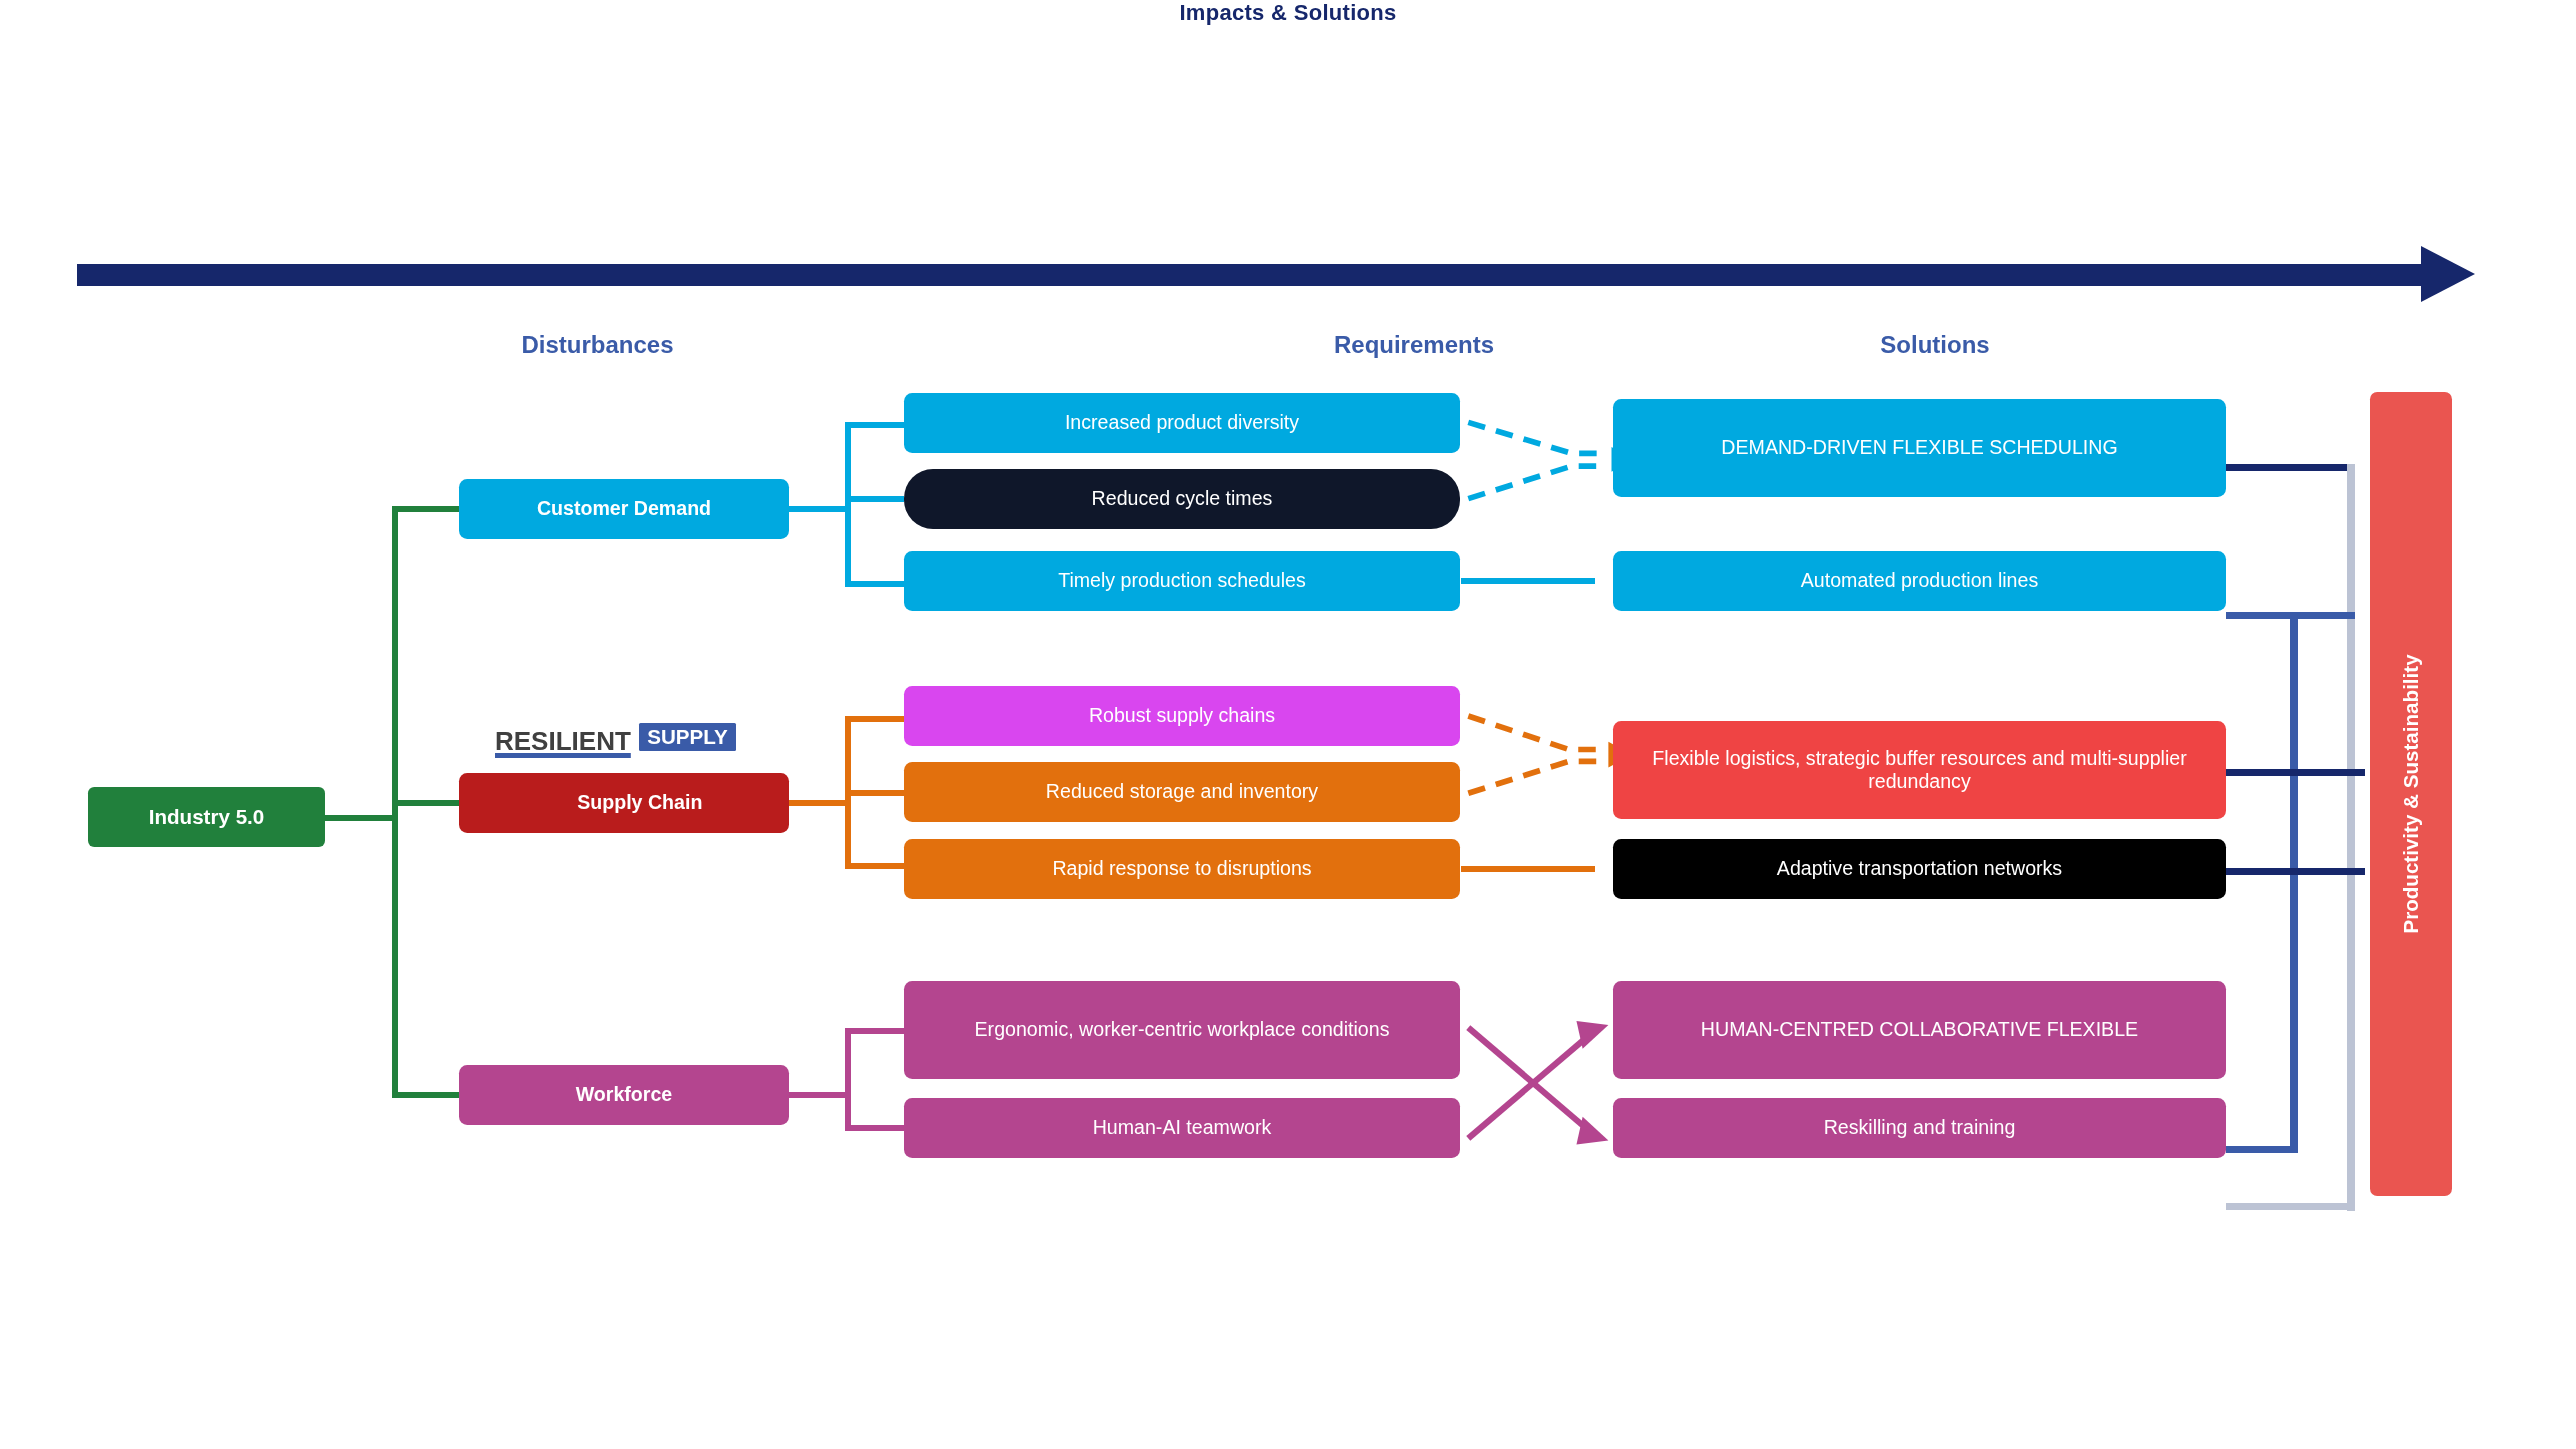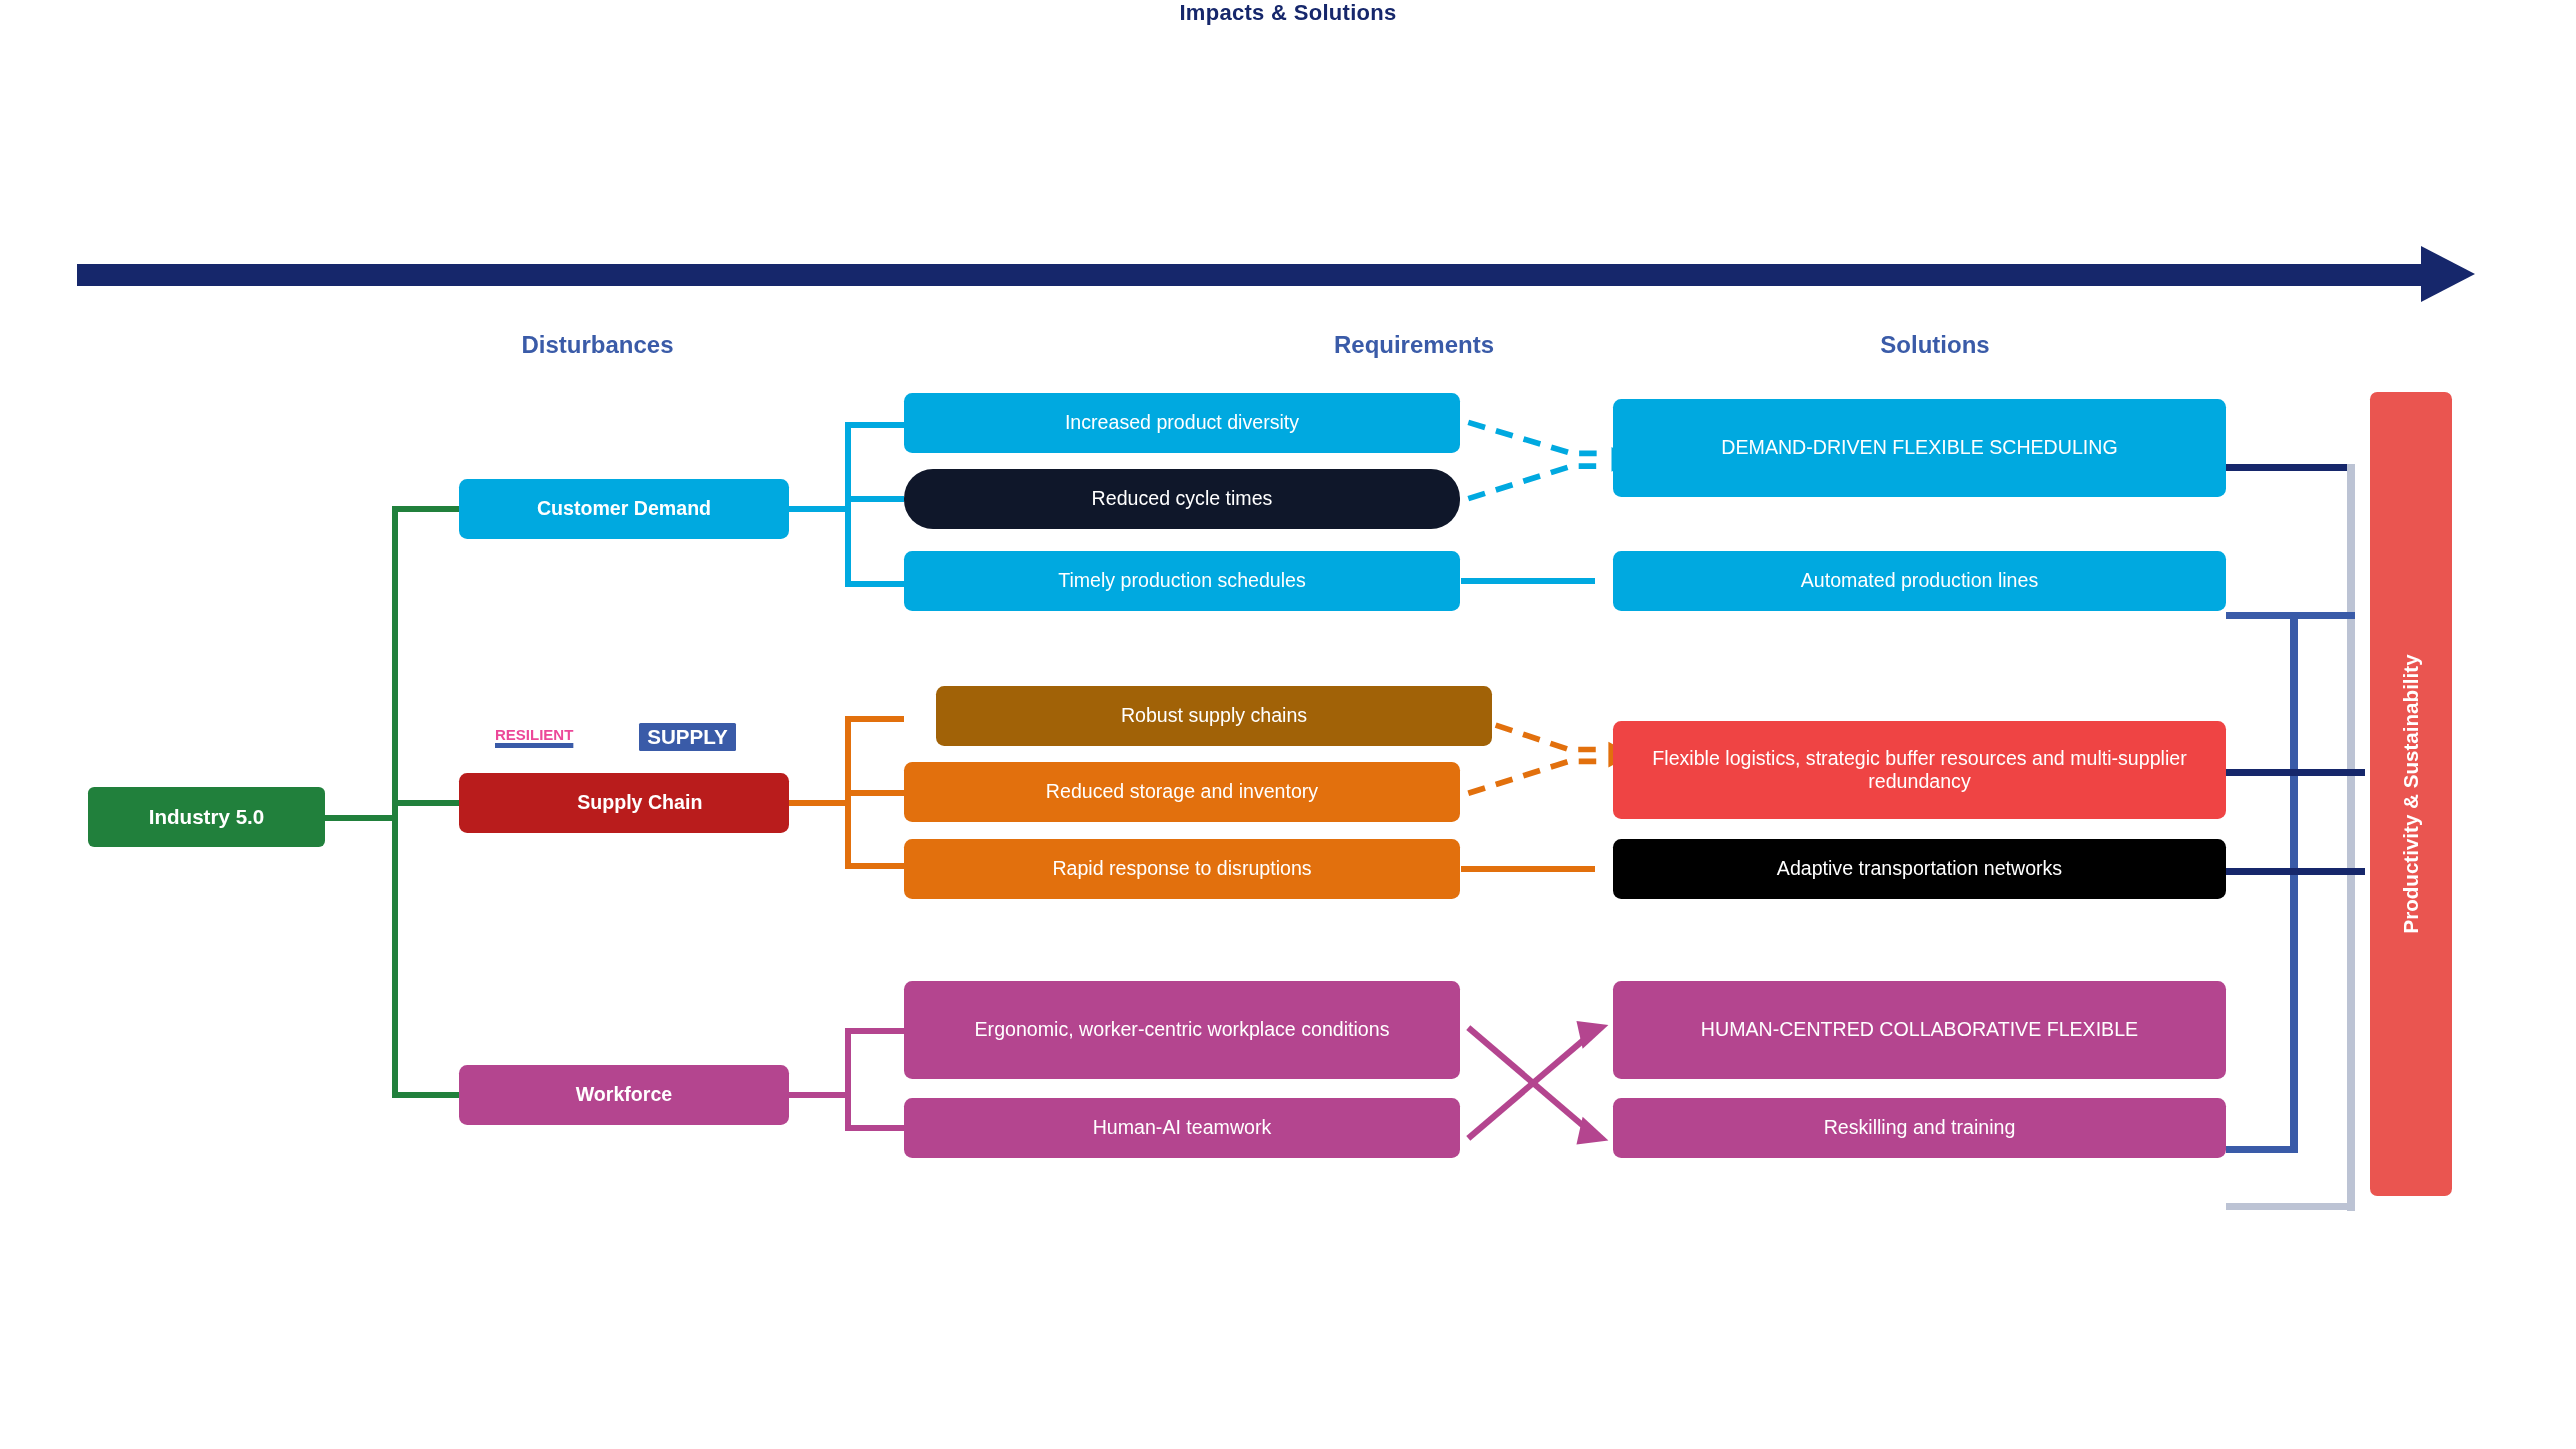--- a/index.html
+++ b/index.html
@@ -35,37 +35,37 @@
   .drv{width:330px;height:60px;font-size:19.6px;font-weight:bold;}
   #drv-1{left:459px;top:479px;background:#00a9e0;}
   #drv-2{left:459px;top:773px;background:#b91c1c;padding-left:45px;}
   #drv-3{left:459px;top:1065px;background:#b4458f;}
 
   
   .req{left:904px;width:556px;font-size:19.6px;}
   #req-1{top:393px;height:60px;background:#00a9e0;}
   #req-2{top:469px;height:60px;background:#0f172a;border-radius:29px;}
   #req-3{top:551px;height:60px;background:#00a9e0;}
-  #req-4{top:686px;height:60px;background:#a16207;margin-left:32px;}
+  #req-4{top:686px;height:60px;background:#d946ef;}
   #req-5{top:762px;height:60px;background:#e2700d;}
   #req-6{top:839px;height:60px;background:#e2700d;}
   #req-7{top:981px;height:98px;background:#b4458f;}
   #req-8{top:1098px;height:60px;background:#b4458f;}
 
   
   .act{left:1613px;width:613px;font-size:19.6px;}
   #act-1{top:399px;height:98px;background:#00a9e0;}
   #act-2{top:551px;height:60px;background:#00a9e0;}
   #act-3{top:721px;height:98px;background:#ef4444;}
   #act-4{top:839px;height:60px;background:#000000;}
   #act-5{top:981px;height:98px;background:#b4458f;}
   #act-6{top:1098px;height:60px;background:#b4458f;}
 
   
-  #drv2-label{left:495px;top:726px;font-size:15px;font-weight:bold;color:#ec4899;
+  #drv2-label{left:495px;top:726px;font-size:26px;font-weight:bold;color:#404040;
       text-decoration:underline;text-decoration-color:#3a5ba8;text-decoration-thickness:4.6px;}
   #drv2-badge{left:639px;top:723px;background:#3a5ba8;color:#fff;
       font-size:20.6px;font-weight:bold;padding:2.1px 8.2px;border-radius:1.5px;}
 
   
   #outcome-bar{left:2370px;top:392px;width:82px;height:804px;background:#ea5550;
       border-radius:7.2px;}
   #outcome-text{left:2370px;top:392px;width:82px;height:804px;
       display:flex;align-items:center;justify-content:center;}
   #outcome-text span{transform:rotate(-90deg);white-space:nowrap;color:#fff;

